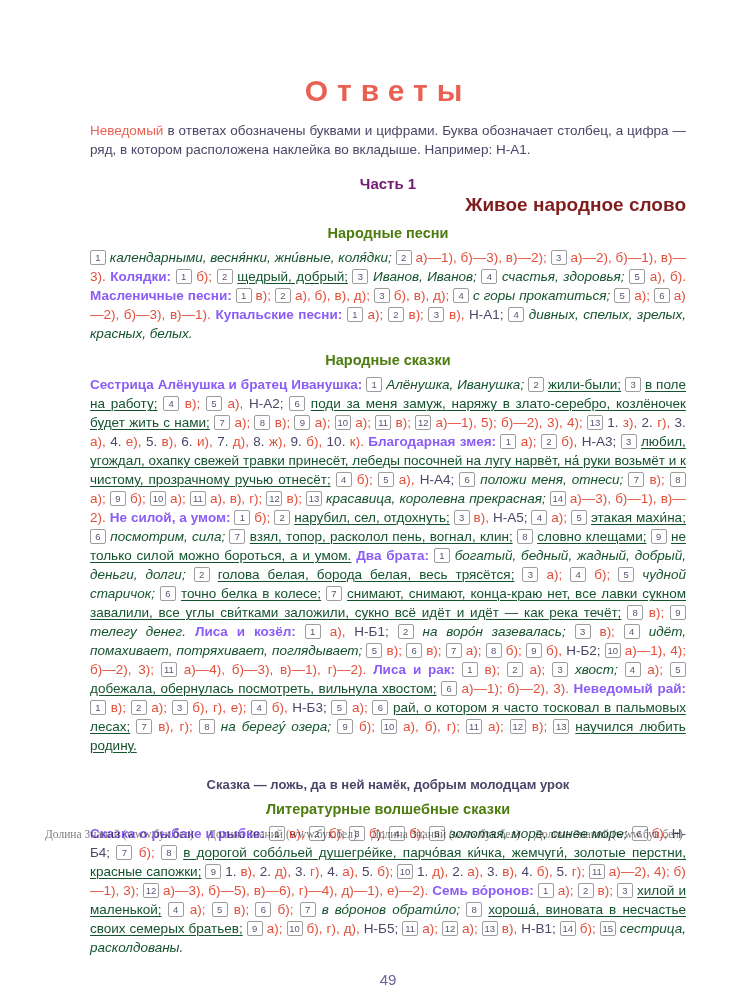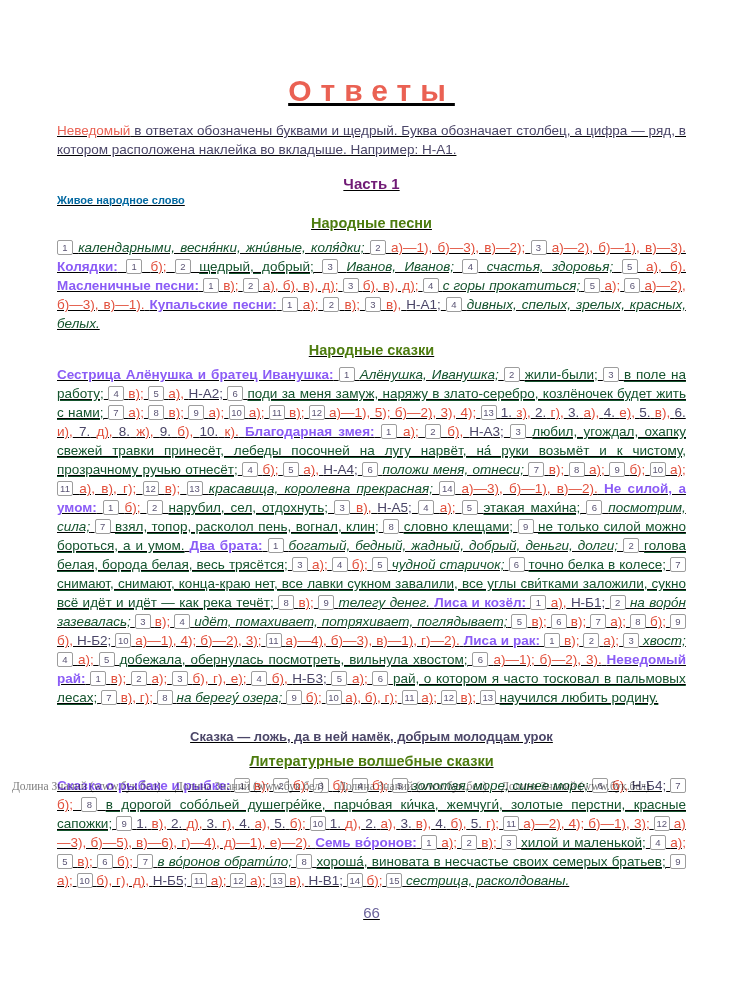--- a/index.html
+++ b/index.html
@@ -3,23 +3,22 @@
 <meta charset="utf-8">
 <style>
   html,body{margin:0;padding:0;background:#ffffff;}
   body{
     width:743px;height:1000px;overflow:hidden;position:relative;
     font-family:"Liberation Sans",sans-serif;
     -webkit-font-smoothing:antialiased;
   }
   .page{
     position:absolute;inset:0;
-    padding:74px 57px 0 57px;
+    padding:74px 57px 0 90px;
     box-sizing:border-box;
-    text-decoration:underline;
   }
   .title{
     text-align:center;
     color:#ea6153;
     font-size:30px;
     font-weight:bold;
     letter-spacing:9px;
     margin:0 0 13px 0;
   }
   .intro{
@@ -28,22 +27,22 @@
     line-height:19px;
     text-align:justify;
     margin:0 0 16px 0;
   }
   .intro .hl{color:#ea6153;}
   .part-heading{
     text-align:center;color:#701a75;font-weight:bold;
     font-size:15px;margin:14px 0 2px 0;
   }
   .section-heading{
-    text-align:left;color:#0369a1;font-weight:bold;
-    font-size:11px;margin:0 0 2px 0;
+    text-align:right;color:#7f1d1d;font-weight:bold;
+    font-size:19px;margin:0 0 2px 0;
   }
   .sub-heading{
     text-align:center;color:#4d7c0f;font-weight:bold;
     font-size:14.5px;margin:9px 0 7px 0;
   }
   .big-section-heading{
     text-align:center;color:#4b4668;font-weight:bold;
     font-size:13px;margin:22px 0 0 0;
   }
   p.answers{
@@ -78,33 +77,33 @@
     margin:14px 0 0 0;
   }
 </style>
 </head>
 <body>
 
 <div class="page">
 
   <h1 class="title">Ответы</h1>
 
-  <p class="intro"><span class="hl">Неведомый</span><span> в ответах обозначены буквами и щедрый. Буква обозначает столбец, а цифра — ряд, в котором расположена наклейка во вкладыше. Например: Н-А1.</span></p>
+  <p class="intro"><span class="hl">Неведомый</span><span> в ответах обозначены буквами и цифрами. Буква обозначает столбец, а цифра — ряд, в котором расположена наклейка во вкладыше. Например: Н-А1.</span></p>
 
   <div class="part-heading">Часть 1</div>
   <div class="section-heading">Живое народное слово</div>
 
   <div class="sub-heading">Народные песни</div>
   <p class="answers"><span class="nbox">1</span> <span class="purp-i">календарными, весня́нки, жни́вные, коля́дки;</span> <span class="nbox">2</span> <span class="red">а)—1), б)—3), в)—2);</span> <span class="nbox">3</span> <span class="red">а)—2), б)—1), в)—3).</span> <span class="boldname">Колядки:</span> <span class="nbox">1</span> <span class="red">б);</span> <span class="nbox">2</span> <span class="purp-u">щедрый, добрый;</span> <span class="nbox">3</span> <span class="purp-i">Иванов, Иванов;</span> <span class="nbox">4</span> <span class="purp-i">счастья, здоровья;</span> <span class="nbox">5</span> <span class="red">а), б).</span> <span class="boldname">Масленичные песни:</span> <span class="nbox">1</span> <span class="red">в);</span> <span class="nbox">2</span> <span class="red">а), б), в), д);</span> <span class="nbox">3</span> <span class="red">б), в), д);</span> <span class="nbox">4</span> <span class="purp-i">с горы прокатиться;</span> <span class="nbox">5</span> <span class="red">а);</span> <span class="nbox">6</span> <span class="red">а)—2), б)—3), в)—1).</span> <span class="boldname">Купальские песни:</span> <span class="nbox">1</span> <span class="red">а);</span> <span class="nbox">2</span> <span class="red">в);</span> <span class="nbox">3</span> <span class="red">в),</span> <span class="dark">Н-А1;</span> <span class="nbox">4</span> <span class="purp-i">дивных, спелых, зрелых, красных, белых.</span></p>
 
   <div class="sub-heading">Народные сказки</div>
   <p class="answers"><span class="boldname">Сестрица Алёнушка и братец Иванушка:</span> <span class="nbox">1</span> <span class="purp-i">Алёнушка, Иванушка;</span> <span class="nbox">2</span> <span class="purp-u">жили-были;</span> <span class="nbox">3</span> <span class="purp-u">в поле на работу;</span> <span class="nbox">4</span> <span class="red">в);</span> <span class="nbox">5</span> <span class="red">а),</span> <span class="dark">Н-А2;</span> <span class="nbox">6</span> <span class="purp-u">поди за меня замуж, наряжу в злато-серебро, козлёночек будет жить с нами;</span> <span class="nbox">7</span> <span class="red">а);</span> <span class="nbox">8</span> <span class="red">в);</span> <span class="nbox">9</span> <span class="red">а);</span> <span class="nbox">10</span> <span class="red">а);</span> <span class="nbox">11</span> <span class="red">в);</span> <span class="nbox">12</span> <span class="red">а)—1), 5); б)—2), 3), 4);</span> <span class="nbox">13</span> <span class="dark">1.</span> <span class="red">з),</span> <span class="dark">2.</span> <span class="red">г),</span> <span class="dark">3.</span> <span class="red">а),</span> <span class="dark">4.</span> <span class="red">е),</span> <span class="dark">5.</span> <span class="red">в),</span> <span class="dark">6.</span> <span class="red">и),</span> <span class="dark">7.</span> <span class="red">д),</span> <span class="dark">8.</span> <span class="red">ж),</span> <span class="dark">9.</span> <span class="red">б),</span> <span class="dark">10.</span> <span class="red">к).</span> <span class="boldname">Благодарная змея:</span> <span class="nbox">1</span> <span class="red">а);</span> <span class="nbox">2</span> <span class="red">б),</span> <span class="dark">Н-А3;</span> <span class="nbox">3</span> <span class="purp-u">любил, угождал, охапку свежей травки принесёт, лебеды посочней на лугу нарвёт, на́ руки возьмёт и к чистому, прозрачному ручью отнесёт;</span> <span class="nbox">4</span> <span class="red">б);</span> <span class="nbox">5</span> <span class="red">а),</span> <span class="dark">Н-А4;</span> <span class="nbox">6</span> <span class="purp-i">положи меня, отнеси;</span> <span class="nbox">7</span> <span class="red">в);</span> <span class="nbox">8</span> <span class="red">а);</span> <span class="nbox">9</span> <span class="red">б);</span> <span class="nbox">10</span> <span class="red">а);</span> <span class="nbox">11</span> <span class="red">а), в), г);</span> <span class="nbox">12</span> <span class="red">в);</span> <span class="nbox">13</span> <span class="purp-i">красавица, королевна прекрасная;</span> <span class="nbox">14</span> <span class="red">а)—3), б)—1), в)—2).</span> <span class="boldname">Не силой, а умом:</span> <span class="nbox">1</span> <span class="red">б);</span> <span class="nbox">2</span> <span class="purp-u">нарубил, сел, отдохнуть;</span> <span class="nbox">3</span> <span class="red">в),</span> <span class="dark">Н-А5;</span> <span class="nbox">4</span> <span class="red">а);</span> <span class="nbox">5</span> <span class="purp-u">этакая махи́на;</span> <span class="nbox">6</span> <span class="purp-i">посмотрим, сила;</span> <span class="nbox">7</span> <span class="purp-u">взял, топор, расколол пень, вогнал, клин;</span> <span class="nbox">8</span> <span class="purp-u">словно клещами;</span> <span class="nbox">9</span> <span class="purp-u">не только силой можно бороться, а и умом.</span> <span class="boldname">Два брата:</span> <span class="nbox">1</span> <span class="purp-i">богатый, бедный, жадный, добрый, деньги, долги;</span> <span class="nbox">2</span> <span class="purp-u">голова белая, борода белая, весь трясётся;</span> <span class="nbox">3</span> <span class="red">а);</span> <span class="nbox">4</span> <span class="red">б);</span> <span class="nbox">5</span> <span class="purp-i">чудной старичок;</span> <span class="nbox">6</span> <span class="purp-u">точно белка в колесе;</span> <span class="nbox">7</span> <span class="purp-u">снимают, снимают, конца-краю нет, все лавки сукном завалили, все углы сви́тками заложили, сукно всё идёт и идёт — как река течёт;</span> <span class="nbox">8</span> <span class="red">в);</span> <span class="nbox">9</span> <span class="purp-i">телегу денег.</span> <span class="boldname">Лиса и козёл:</span> <span class="nbox">1</span> <span class="red">а),</span> <span class="dark">Н-Б1;</span> <span class="nbox">2</span> <span class="purp-i">на воро́н зазевалась;</span> <span class="nbox">3</span> <span class="red">в);</span> <span class="nbox">4</span> <span class="purp-i">идёт, помахивает, потряхивает, поглядывает;</span> <span class="nbox">5</span> <span class="red">в);</span> <span class="nbox">6</span> <span class="red">в);</span> <span class="nbox">7</span> <span class="red">а);</span> <span class="nbox">8</span> <span class="red">б);</span> <span class="nbox">9</span> <span class="red">б),</span> <span class="dark">Н-Б2;</span> <span class="nbox">10</span> <span class="red">а)—1), 4); б)—2), 3);</span> <span class="nbox">11</span> <span class="red">а)—4), б)—3), в)—1), г)—2).</span> <span class="boldname">Лиса и рак:</span> <span class="nbox">1</span> <span class="red">в);</span> <span class="nbox">2</span> <span class="red">а);</span> <span class="nbox">3</span> <span class="purp-i">хвост;</span> <span class="nbox">4</span> <span class="red">а);</span> <span class="nbox">5</span> <span class="purp-u">добежала, обернулась посмотреть, вильнула хвостом;</span> <span class="nbox">6</span> <span class="red">а)—1); б)—2), 3).</span> <span class="boldname">Неведомый рай:</span> <span class="nbox">1</span> <span class="red">в);</span> <span class="nbox">2</span> <span class="red">а);</span> <span class="nbox">3</span> <span class="red">б), г), е);</span> <span class="nbox">4</span> <span class="red">б),</span> <span class="dark">Н-Б3;</span> <span class="nbox">5</span> <span class="red">а);</span> <span class="nbox">6</span> <span class="purp-u">рай, о котором я часто тосковал в пальмовых лесах;</span> <span class="nbox">7</span> <span class="red">в), г);</span> <span class="nbox">8</span> <span class="purp-i">на берегу́ озера;</span> <span class="nbox">9</span> <span class="red">б);</span> <span class="nbox">10</span> <span class="red">а), б), г);</span> <span class="nbox">11</span> <span class="red">а);</span> <span class="nbox">12</span> <span class="red">в);</span> <span class="nbox">13</span> <span class="purp-u">научился любить родину.</span></p>
 
   <div class="big-section-heading">Сказка — ложь, да в ней намёк, добрым молодцам урок</div>
   <div class="sub-heading">Литературные волшебные сказки</div>
 
   <p class="answers">
     <span class="watermark">Долина Знаний (www.бук.бел)&nbsp;&nbsp;&nbsp;&nbsp;&nbsp;Долина Знаний (www.бук.бел)&nbsp;&nbsp;&nbsp;&nbsp;&nbsp;Долина Знаний (www.бук.бел)&nbsp;&nbsp;&nbsp;&nbsp;&nbsp;Долина Знаний (www.бук.бел)</span>
   <span class="boldname">Сказка о рыбаке и рыбке:</span> <span class="nbox">1</span> <span class="red">в);</span> <span class="nbox">2</span> <span class="red">б);</span> <span class="nbox">3</span> <span class="red">б);</span> <span class="nbox">4</span> <span class="red">б);</span> <span class="nbox">5</span> <span class="purp-i">золотая, море, синее море;</span> <span class="nbox">6</span> <span class="red">б),</span> <span class="dark">Н-Б4;</span> <span class="nbox">7</span> <span class="red">б);</span> <span class="nbox">8</span> <span class="purp-u">в дорогой собо́льей душегре́йке, парчо́вая ки́чка, жемчуги́, золотые перстни, красные сапожки;</span> <span class="nbox">9</span> <span class="dark">1.</span> <span class="red">в),</span> <span class="dark">2.</span> <span class="red">д),</span> <span class="dark">3.</span> <span class="red">г),</span> <span class="dark">4.</span> <span class="red">а),</span> <span class="dark">5.</span> <span class="red">б);</span> <span class="nbox">10</span> <span class="dark">1.</span> <span class="red">д),</span> <span class="dark">2.</span> <span class="red">а),</span> <span class="dark">3.</span> <span class="red">в),</span> <span class="dark">4.</span> <span class="red">б),</span> <span class="dark">5.</span> <span class="red">г);</span> <span class="nbox">11</span> <span class="red">а)—2), 4); б)—1), 3);</span> <span class="nbox">12</span> <span class="red">а)—3), б)—5), в)—6), г)—4), д)—1), е)—2).</span> <span class="boldname">Семь во́ронов:</span> <span class="nbox">1</span> <span class="red">а);</span> <span class="nbox">2</span> <span class="red">в);</span> <span class="nbox">3</span> <span class="purp-u">хилой и маленькой;</span> <span class="nbox">4</span> <span class="red">а);</span> <span class="nbox">5</span> <span class="red">в);</span> <span class="nbox">6</span> <span class="red">б);</span> <span class="nbox">7</span> <span class="purp-i">в во́ронов обрати́ло;</span> <span class="nbox">8</span> <span class="purp-u">хороша́, виновата в несчастье своих семерых братьев;</span> <span class="nbox">9</span> <span class="red">а);</span> <span class="nbox">10</span> <span class="red">б), г), д),</span> <span class="dark">Н-Б5;</span> <span class="nbox">11</span> <span class="red">а);</span> <span class="nbox">12</span> <span class="red">а);</span> <span class="nbox">13</span> <span class="red">в),</span> <span class="dark">Н-В1;</span> <span class="nbox">14</span> <span class="red">б);</span> <span class="nbox">15</span> <span class="purp-i">сестрица, расколдованы.</span></p>
 
-  <div class="page-number">66</div>
+  <div class="page-number">49</div>
 
 </div>
 
 </body></html>

